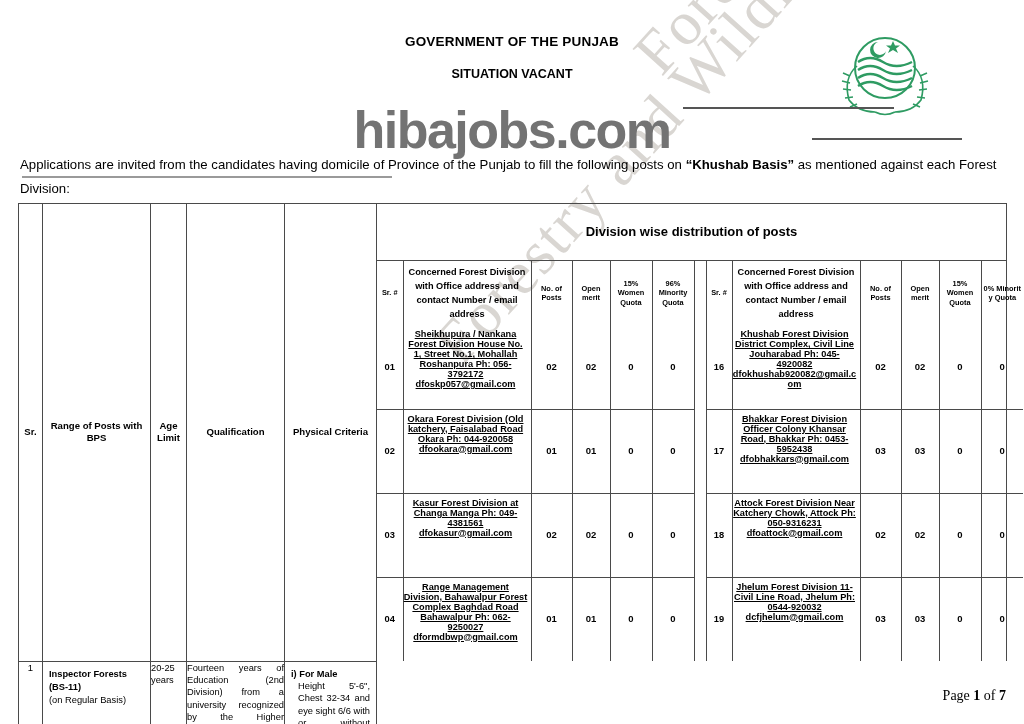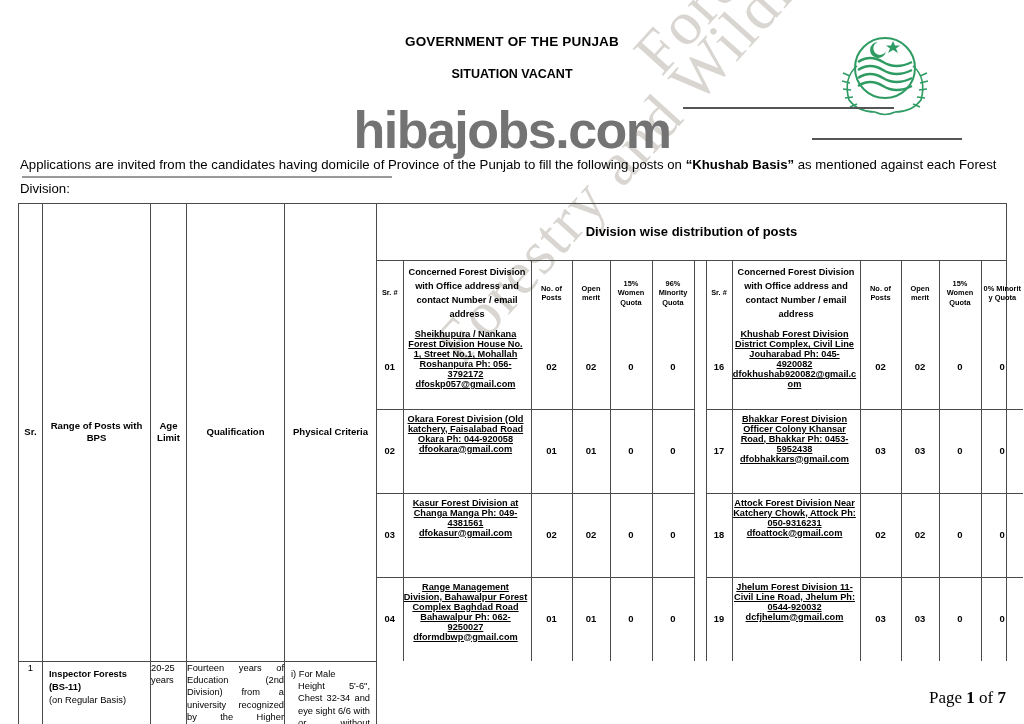--- a/index.html
+++ b/index.html
@@ -167,21 +167,21 @@
     line-height: 12.4px;
     padding: 6px 6px;
     text-align: justify;
     text-justify: inter-word;
   }
   .phys-cell {
     font-size: 9.3px;
     line-height: 12.4px;
     padding: 6px 6px;
   }
-  .phys-cell .hd { font-weight: normal; }
+  .phys-cell .hd { font-weight: bold; }
   .phys-body {
     text-align: justify;
     text-justify: inter-word;
     padding-left: 7px;
   }
   .div-title {
     font-size: 13px;
     font-weight: bold;
     padding: 22px 0 22px 0;
     border-bottom: 1.2px solid #4a4a4a;
@@ -244,21 +244,21 @@
     vertical-align: middle;
   }
   .d-row-h { height: 84px; }
 
   
   #footer {
     position: absolute;
     left: 0; top: 688px;
     width: 1006px;
     text-align: right;
-    font-size: 17px;
+    font-size: 14px;
     z-index: 2;
     font-family: "Liberation Serif", serif;
   }
   #footer b { font-weight: bold; }
 </style>
 </head>
 <body>
 
 <div id="watermark">
   <span class="wm-a">Forestry and Wildlife Department</span>

